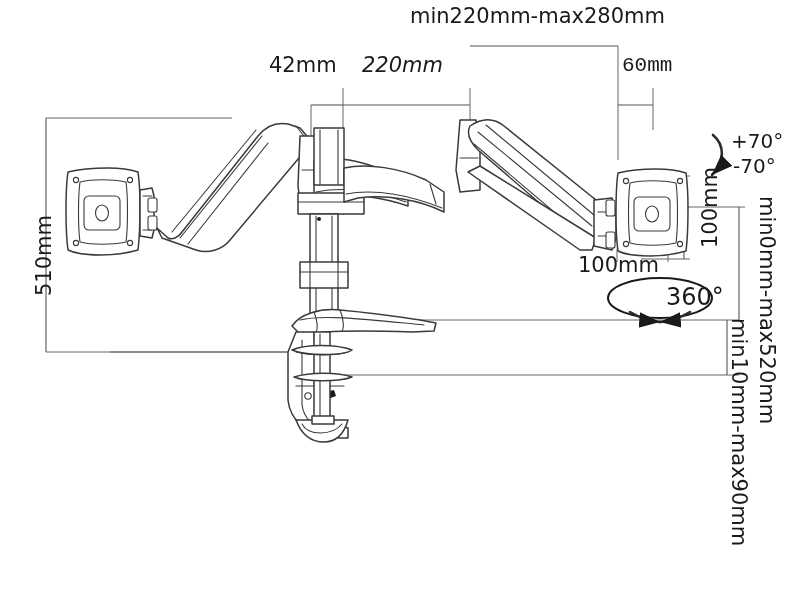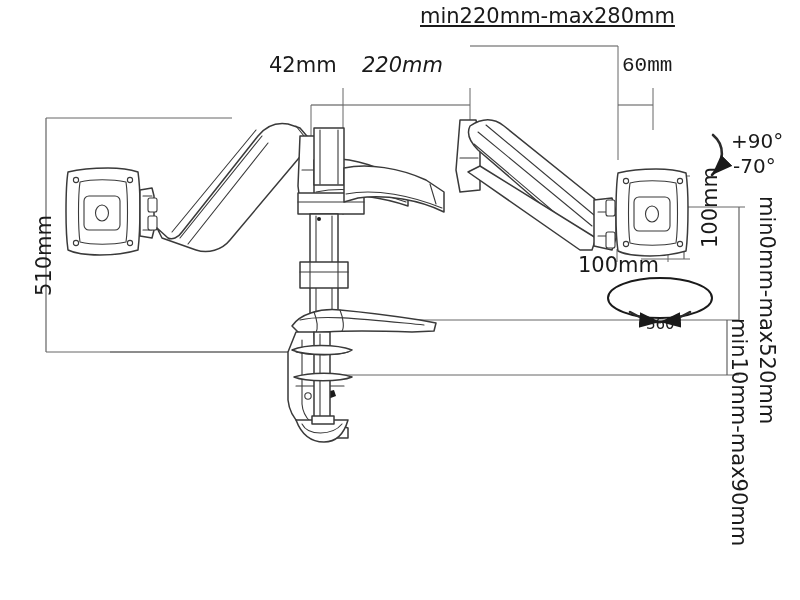--- a/index.html
+++ b/index.html
@@ -227,31 +227,31 @@
     </g>
 
   </svg>
 
   <div class="dimtext vert rot-ccw" style="left:34px; top:296px;">510mm</div>
 
   <div class="dimtext" style="left:269px; top:55px;">42mm</div>
 
   <div class="dimtext" style="left:362px; top:55px;font-style:italic;">220mm</div>
 
-  <div class="dimtext" style="left:420px; top:6px;text-decoration:underline;">min220mm-max280mm</div>
+  <div class="dimtext" style="left:410px; top:6px;">min220mm-max280mm</div>
 
   <div class="dimtext" style="left:622px; top:55px;font-family:Liberation Mono, monospace;">60mm</div>
 
   <div class="dimtext vert rot-ccw" style="left:700px; top:248px;">100mm</div>
 
   <div class="dimtext" style="left:578px; top:255px;">100mm</div>
 
-  <div class="dimtext" style="left:646px; top:285px; font-size:15px;margin-top:32px;">360°</div>
-
-  <div class="dimtext ang" style="left:731px; top:131px;">+90°</div>
+  <div class="dimtext" style="left:666px; top:285px; font-size:24px;">360°</div>
+
+  <div class="dimtext ang" style="left:731px; top:131px;">+70°</div>
 
   <div class="dimtext ang" style="left:733px; top:156px;">-70°</div>
 
   <div class="dimtext vert rot-cw" style="left:777px; top:196px;">min0mm-max520mm</div>
 
   <div class="dimtext vert rot-cw" style="left:749px; top:318px;">min10mm-max90mm</div>
 
 </div>
 
 </body></html>

